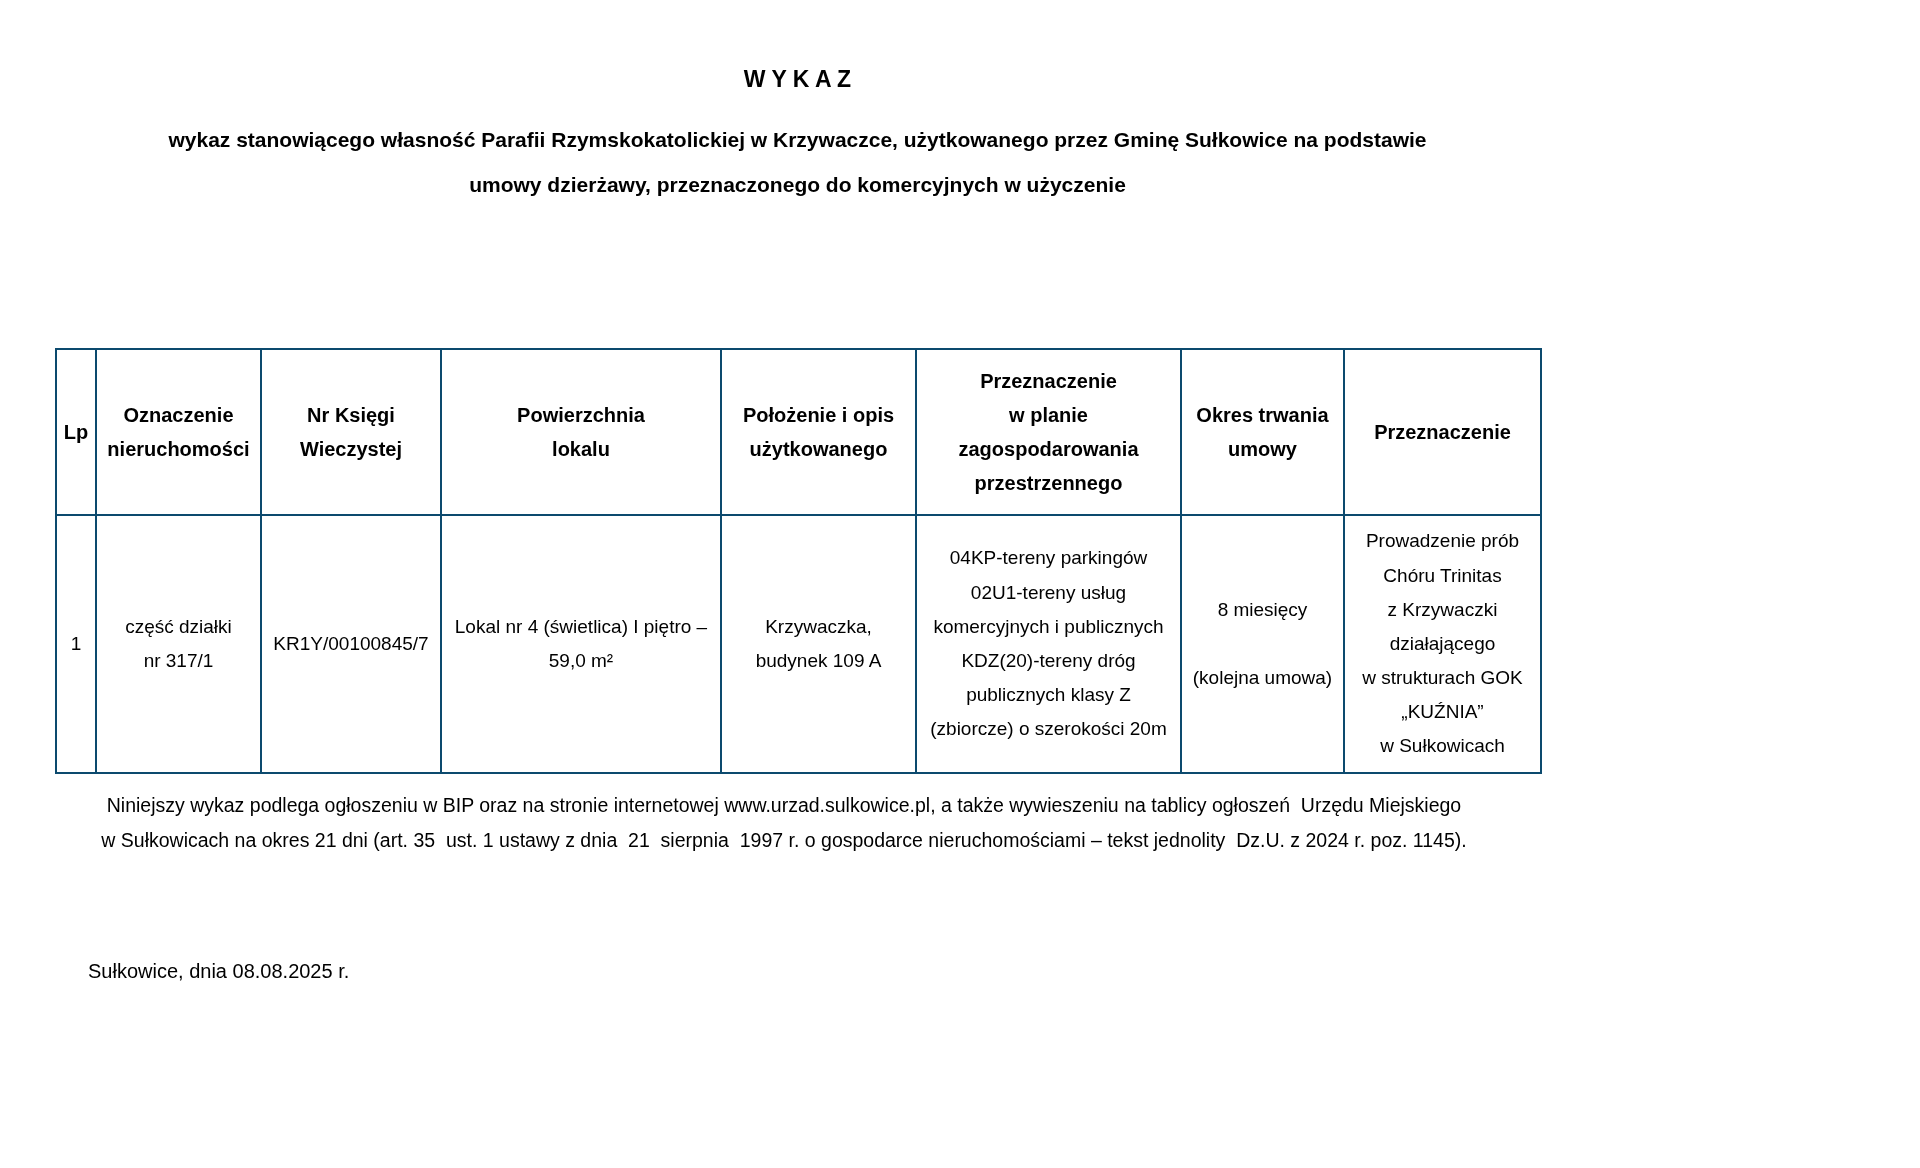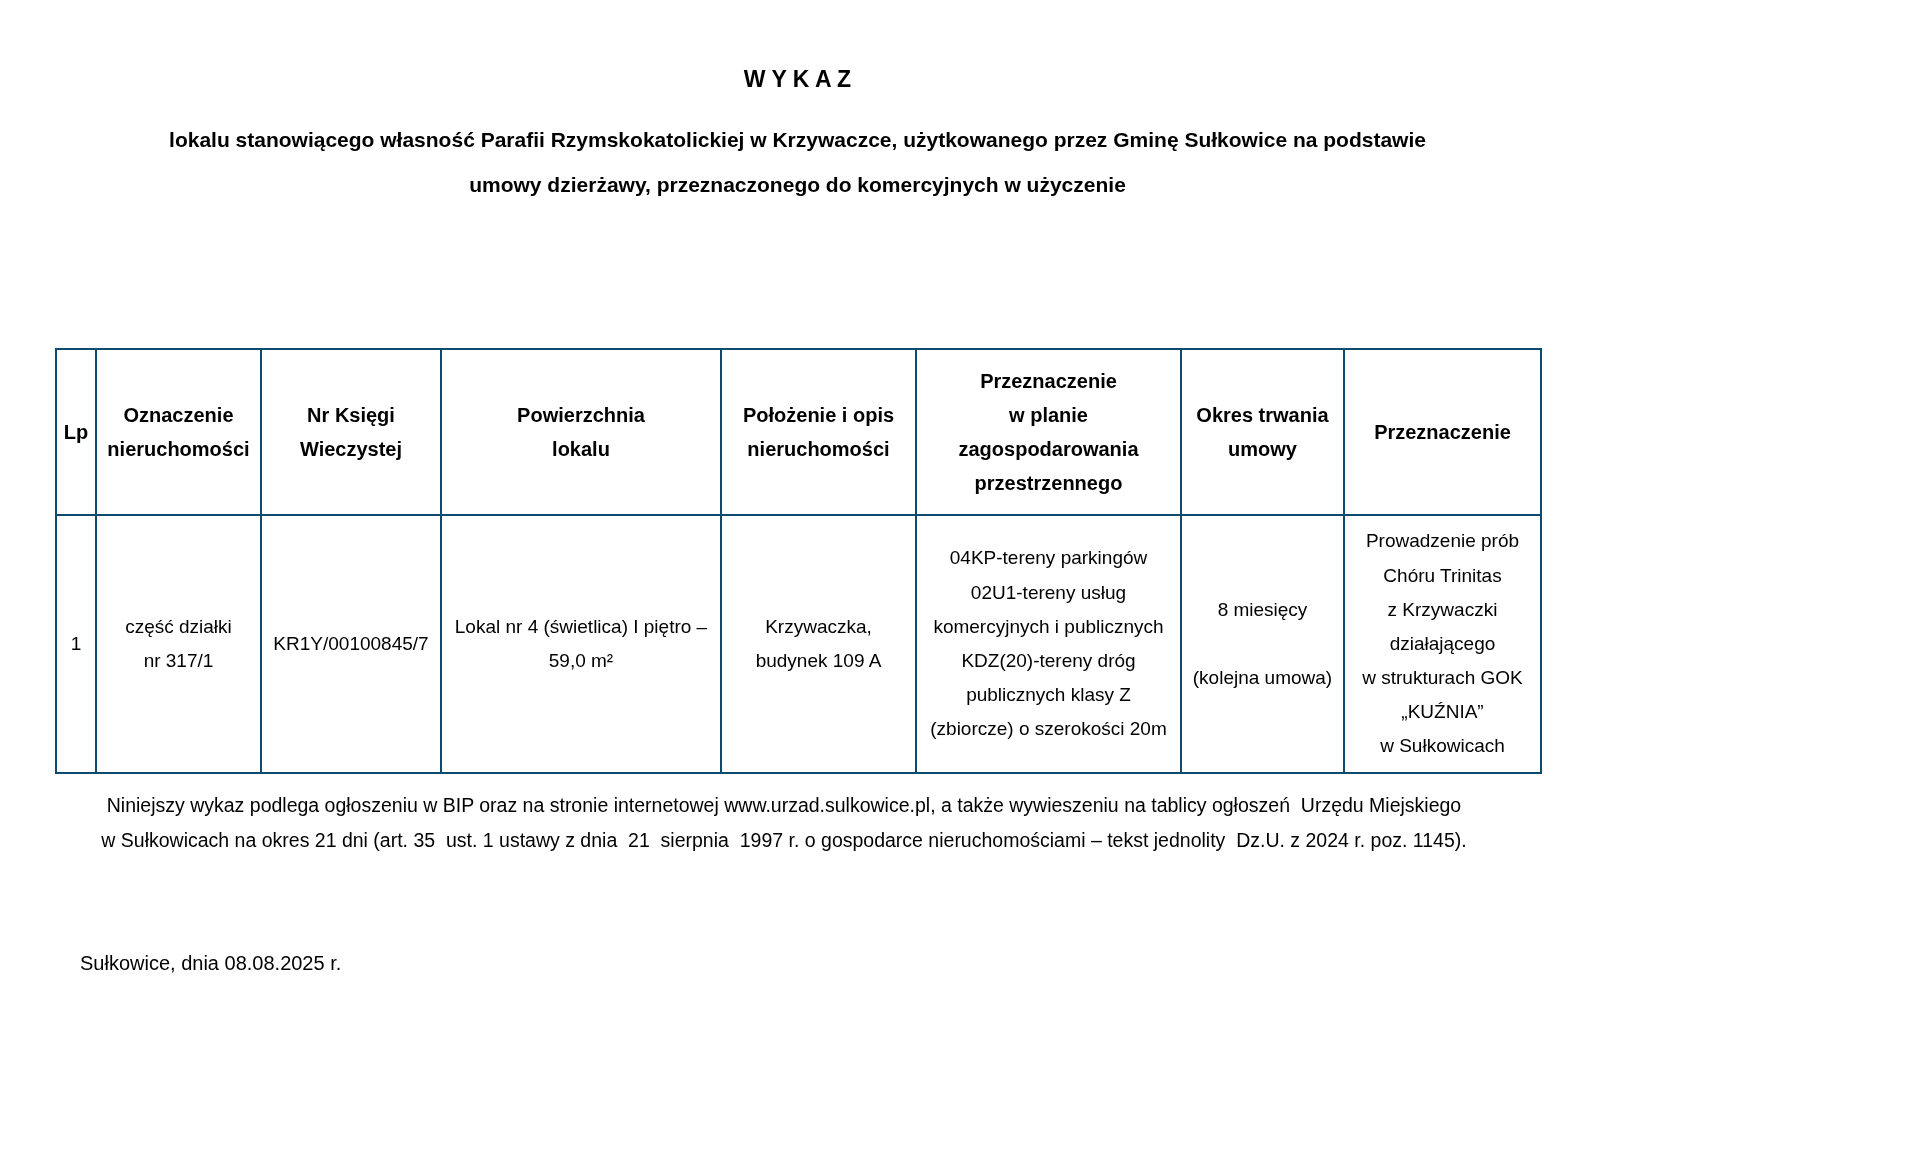--- a/index.html
+++ b/index.html
@@ -44,30 +44,30 @@
   }
 
   .notice {
     position: absolute; top: 788px; left: 80px; width: 1408px;
     font-size: 19.5px; line-height: 1.8;
     white-space: pre-wrap; text-align: center;
     margin: 0;
   }
   .dateline {
     position: absolute; top: 952px; left: 80px;
-    font-size: 20px; margin: 0;
+    font-size: 20px; margin: 8px;
   }
 </style>
 </head>
 <body>
 
 <div class="page">
 
   <div class="title">W Y K A Z</div>
-  <div class="subtitle s1">lokalu stanowiącego własność Parafii Rzymskokatolickiej w Krzywaczce, użytkowanego przez Gminę Sułkowice na podstawie</div>
+  <div class="subtitle s1">wykaz stanowiącego własność Parafii Rzymskokatolickiej w Krzywaczce, użytkowanego przez Gminę Sułkowice na podstawie</div>
   <div class="subtitle s2">umowy dzierżawy, przeznaczonego do komercyjnych w użyczenie</div>
 
   <table class="wykaz">
     <colgroup>
       <col style="width:40px">
       <col style="width:165px">
       <col style="width:180px">
       <col style="width:280px">
       <col style="width:195px">
       <col style="width:265px">
@@ -77,21 +77,21 @@
     <thead>
       <tr>
         <th>Lp</th>
         <th>Oznaczenie
 nieruchomości</th>
         <th>Nr Księgi
 Wieczystej</th>
         <th>Powierzchnia
 lokalu</th>
         <th>Położenie i opis
-nieruchomości</th>
+użytkowanego</th>
         <th>Przeznaczenie
 w planie
 zagospodarowania
 przestrzennego</th>
         <th>Okres trwania
 umowy</th>
         <th>Przeznaczenie</th>
       </tr>
     </thead>
     <tbody>

